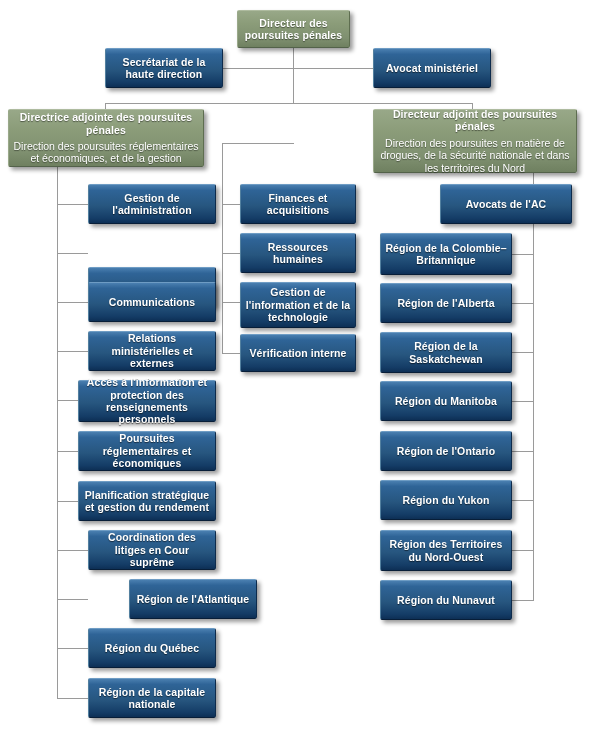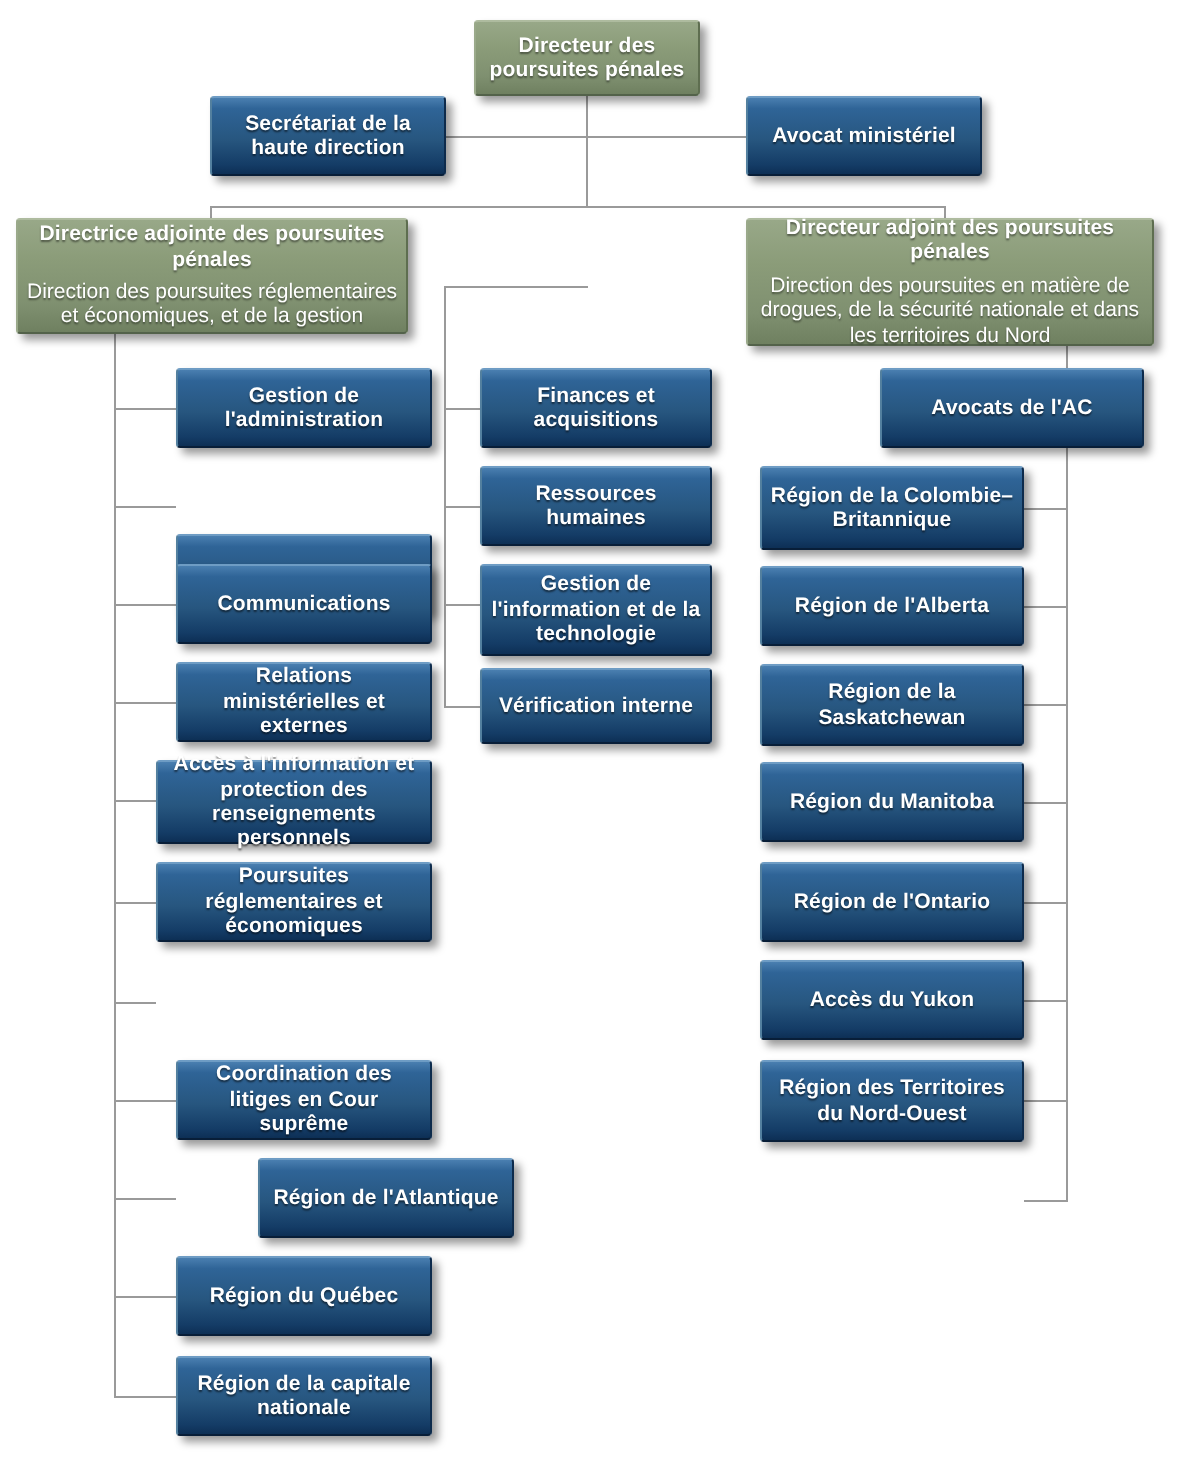--- a/index.html
+++ b/index.html
@@ -170,20 +170,23 @@
   </div>
   <div class="node blue" style="left:88px; top:331px; width:128px; height:40px;">
     <span>Relations ministérielles et externes</span>
   </div>
   <div class="node blue" style="left:78px; top:380px; width:138px; height:42px;">
     <span>Accès à l'information et protection des renseignements personnels</span>
   </div>
   <div class="node blue" style="left:78px; top:431px; width:138px; height:40px;">
     <span>Poursuites réglementaires et économiques</span>
   </div>
+  <div class="node blue" style="left:78px; top:481px; width:138px; height:40px;">
+    <span>Planification stratégique et gestion du rendement</span>
+  </div>
   <div class="node blue" style="left:88px; top:530px; width:128px; height:40px;">
     <span>Coordination des litiges en Cour suprême</span>
   </div>
   <div class="node blue" style="left:88px; top:579px; width:128px; height:40px;margin-left:41px;">
     <span>Région de l'Atlantique</span>
   </div>
   <div class="node blue" style="left:88px; top:628px; width:128px; height:40px;">
     <span>Région du Québec</span>
   </div>
   <div class="node blue" style="left:88px; top:678px; width:128px; height:40px;">
@@ -215,19 +218,22 @@
   <div class="node blue" style="left:380px; top:332px; width:132px; height:41px;align-items:flex-end;">
     <span>Région de la Saskatchewan</span>
   </div>
   <div class="node blue" style="left:380px; top:381px; width:132px; height:40px;justify-content:center;">
     <span>Région du Manitoba</span>
   </div>
   <div class="node blue" style="left:380px; top:431px; width:132px; height:40px;">
     <span>Région de l'Ontario</span>
   </div>
   <div class="node blue" style="left:380px; top:480px; width:132px; height:40px;">
-    <span>Accès du Yukon</span>
+    <span>Région du Yukon</span>
   </div>
   <div class="node blue" style="left:380px; top:530px; width:132px; height:41px;">
     <span>Région des Territoires du Nord-Ouest</span>
   </div>
+  <div class="node blue" style="left:380px; top:580px; width:132px; height:40px;">
+    <span>Région du Nunavut</span>
+  </div>
 
 </div>
 
 </body></html>

